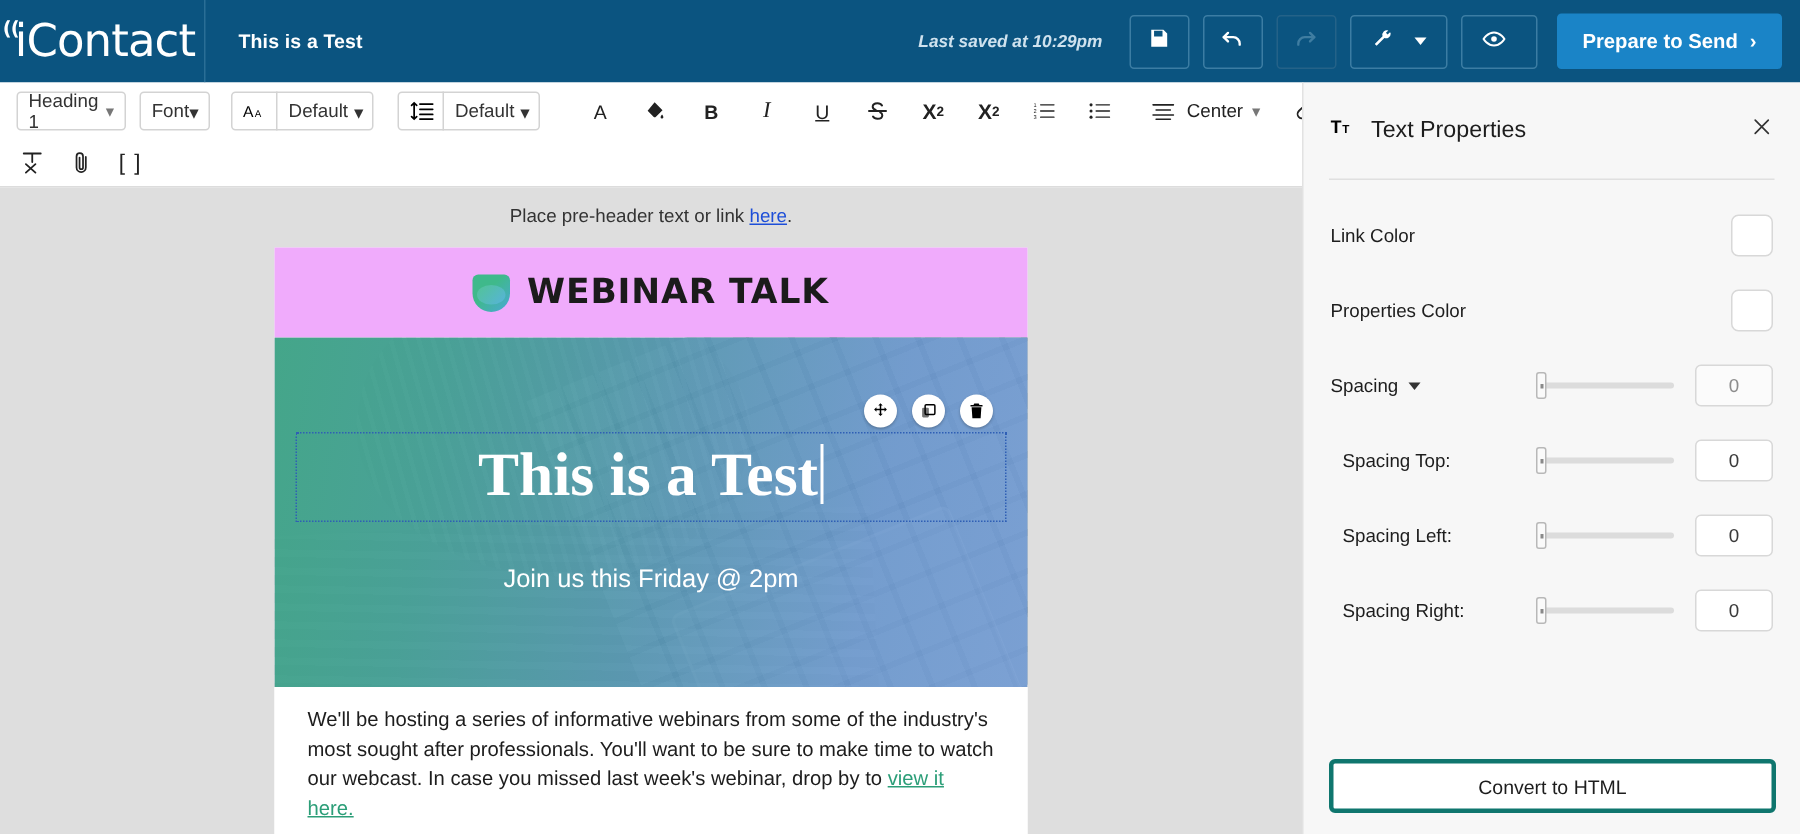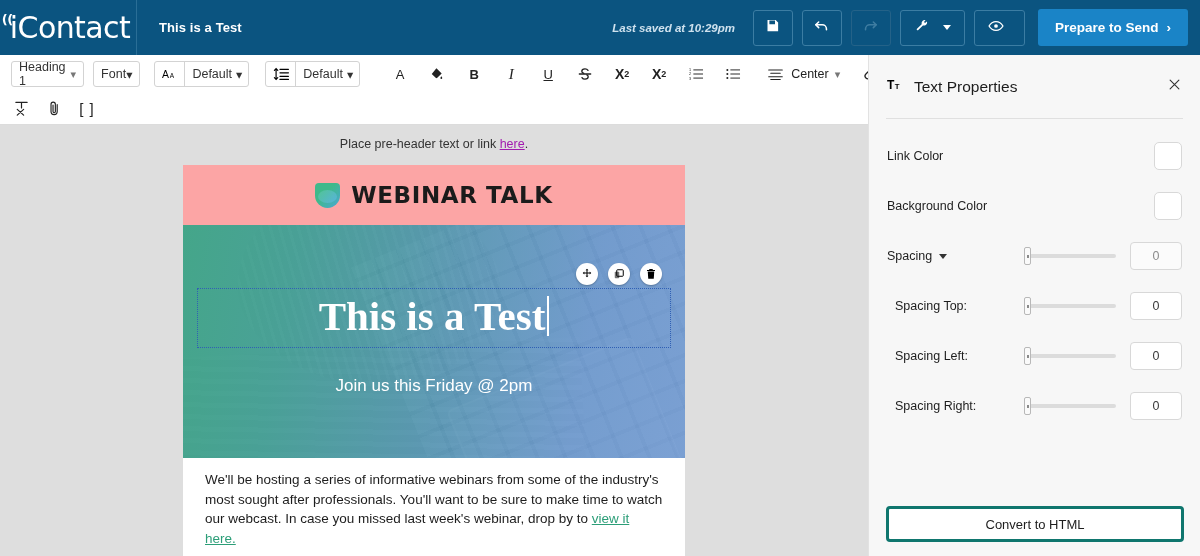--- a/index.html
+++ b/index.html
@@ -107,27 +107,27 @@
 
   
   .canvas {
     position: absolute; left: 0; top: 125px; width: 868px; height: 431px;
     background: #dedede; overflow: hidden;
   }
   .preheader {
     text-align: center; font-size: 12.5px; color: #333;
     padding-top: 12px; padding-bottom: 14px;
   }
-  .preheader a { color: #a21caf; text-decoration: underline; }
+  .preheader a { color: #1d4ed8; text-decoration: underline; }
   .email {
     width: 502px; margin: 0 auto; background: #ffffff;
   }
   .email-head {
     height: 60px; display: flex; align-items: center; justify-content: center;
-    gap: 11px; background: #fca5a5;
+    gap: 11px; background: #f0abfc;
   }
   .logo-mark { width: 25px; height: 25px; position: relative; }
   .logo-mark .cup {
     position: absolute; inset: 0;
     background: linear-gradient(135deg,#3fb98b 0%,#3fb98b 42%,#4aa7d8 100%);
     border-radius: 4px 4px 13px 13px;
   }
   .logo-mark .ell {
     position: absolute; left: 3px; top: 7px; width: 19px; height: 13px;
     border-radius: 50%;
@@ -546,21 +546,21 @@
     <div class="panel-rule"></div>
 
     <div class="prow" style="margin-top:12px;">
       <span class="prow-label">Link Color</span>
       <span class="swatch">
         <span class="swatch-in" id="link-swatch" style="background: rgb(34, 168, 122);"></span>
       </span>
     </div>
 
     <div class="prow">
-      <span class="prow-label">Background Color</span>
+      <span class="prow-label">Properties Color</span>
       <span class="swatch">
         <span class="checker"></span>
       </span>
     </div>
 
     <div class="prow">
       <span class="spacing-hdr">
         <span class="prow-label">Spacing</span>
         <span class="caret-down" style="color:#333;"></span>
       </span>

